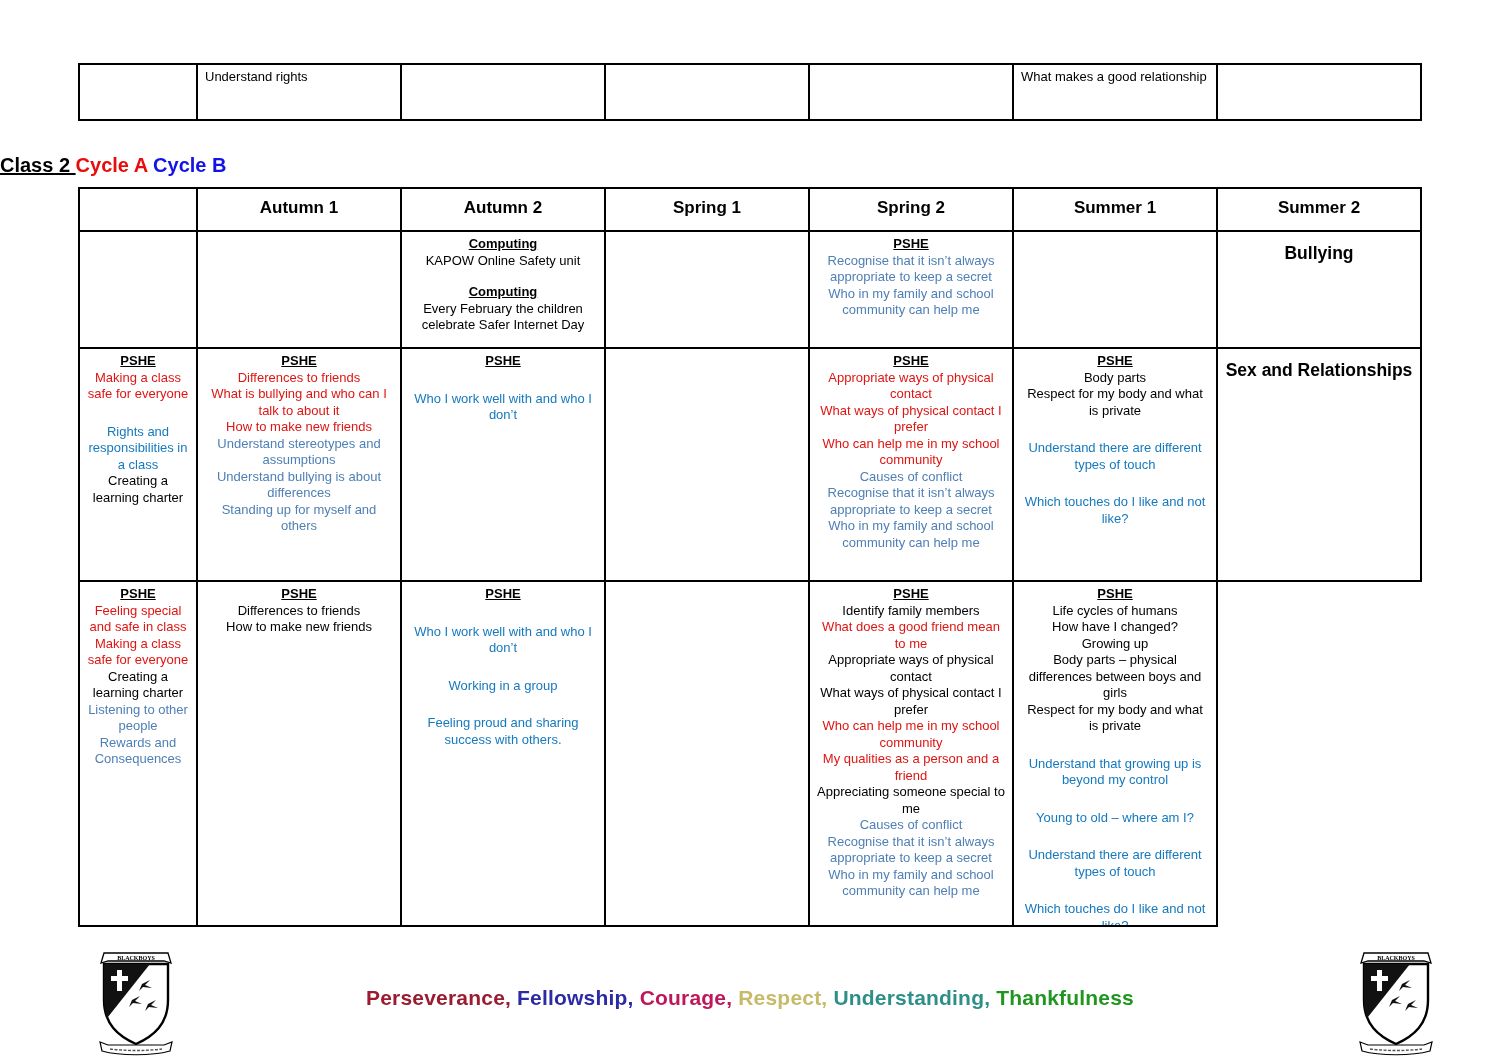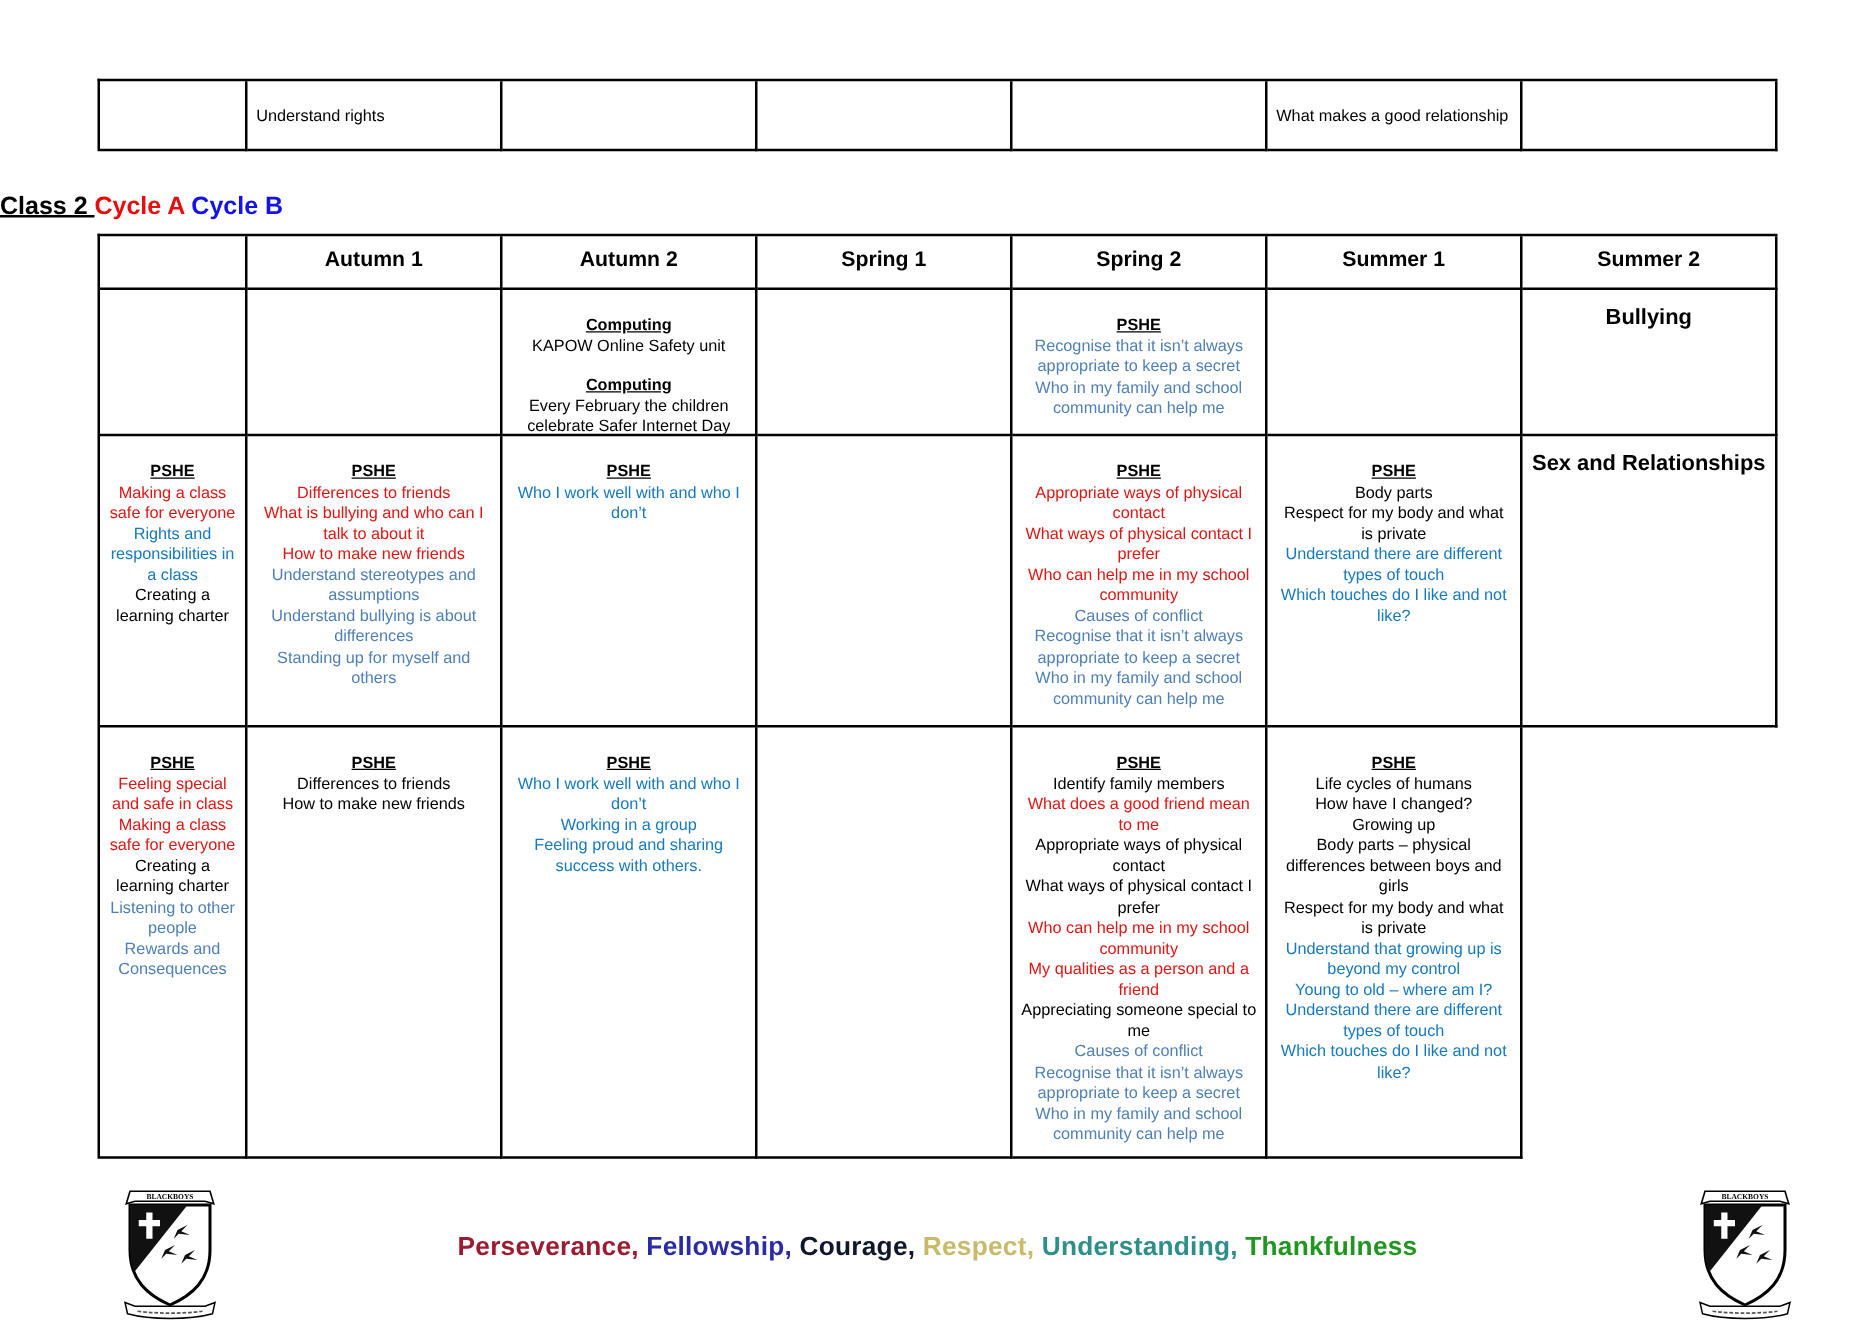--- a/index.html
+++ b/index.html
@@ -20,21 +20,21 @@
     border-top: 2px solid #000;
     border-left: 2px solid #000;
     background: #fff;
   }
   #top-table { left: 78px; top: 63px; width: 1344px; grid-template-rows: 56px; }
   #main-table { left: 78px; top: 187px; width: 1344px; grid-template-rows: 43px 117px 233px 345px; text-align: center; }
 
   .cell {
     border-right: 2px solid #000;
     border-bottom: 2px solid #000;
-    padding: 20px 7px;
+    padding: 4px 7px;
     overflow: hidden;
   }
   .top-cell { font-size: 13px; line-height: 1.25; }
   .head-cell {
     font-size: 17px; font-weight: bold;
     padding-top: 9px;
   }
   .label-cell {
     font-size: 17.5px; font-weight: bold;
     line-height: 1.3;
@@ -43,21 +43,21 @@
     overflow-wrap: break-word;
     word-break: break-word;
   }
   .body-cell { font-size: 13px; line-height: 1.27; }
 
   .ln { min-height: 5px; }
   .ln.gap { height: 15px; }
   .s-h { font-weight: bold; text-decoration: underline; color: #000; }
   .s-k { color: #000; }
   .s-r { color: var(--red, #df1512); }
-  .s-b { color: var(--blue-bright, #1579be); }
+  .s-b { color: var(--blue-bright, #1579be); margin-top: 21px; }
   .s-s { color: var(--blue-steel, #4e7fb5); }
 
   
   #page-title {
     position: absolute; left: 0; top: 154px; width: 100%;
     text-align: left;
     font-size: 20px; font-weight: bold;
   }
 
   
@@ -224,21 +224,21 @@
       <path d="M46,52 l8,-4 -5,5 7,3 -9,-1 -4,4 z"></path>
       <path d="M62,56 l8,-4 -5,5 7,3 -9,-1 -4,4 z"></path>
     </g>
   </g>
   <g>
     <path d="M14,94 L22,97 L78,97 L86,94 L84,103 C66,108 34,108 16,103 Z" fill="#fff" stroke="#000" stroke-width="1.2"></path>
     <path d="M24,101 Q50,104 76,101" fill="none" stroke="#555" stroke-width="1.4" stroke-dasharray="3 1.5"></path>
   </g>
 </svg>
 
-<div id="motto"><span style="color: rgb(155, 27, 48);">Perseverance,</span><span style="color: rgb(43, 43, 166);">Fellowship,</span><span style="color: #0f172a;">Courage,</span><span style="color: rgb(199, 186, 104);">Respect,</span><span style="color: rgb(45, 143, 136);">Understanding,</span><span style="color: rgb(32, 150, 32);">Thankfulness</span></div>
+<div id="motto"><span style="color: rgb(155, 27, 48);">Perseverance,</span><span style="color: rgb(43, 43, 166);">Fellowship,</span><span style="color: #be185d;">Courage,</span><span style="color: rgb(199, 186, 104);">Respect,</span><span style="color: rgb(45, 143, 136);">Understanding,</span><span style="color: rgb(32, 150, 32);">Thankfulness</span></div>
 
 <svg id="crest-right" class="crest" viewBox="0 0 100 108">
   <g>
     <polygon points="18,5 82,5 85,15 78,13 22,13 15,15" fill="#fff" stroke="#000" stroke-width="1.3"></polygon>
     <text x="50" y="11.5" text-anchor="middle" font-size="6" font-weight="bold" font-family="Liberation Serif, serif">BLACKBOYS</text>
   </g>
   <path d="M18,16 L82,16 L82,52 C82,76 68,88 50,96 C32,88 18,76 18,52 Z" fill="#fff" stroke="#000" stroke-width="2.4"></path>
   <clipPath id="shieldClip2">
     <path d="M18,16 L82,16 L82,52 C82,76 68,88 50,96 C32,88 18,76 18,52 Z"></path>
   </clipPath>

